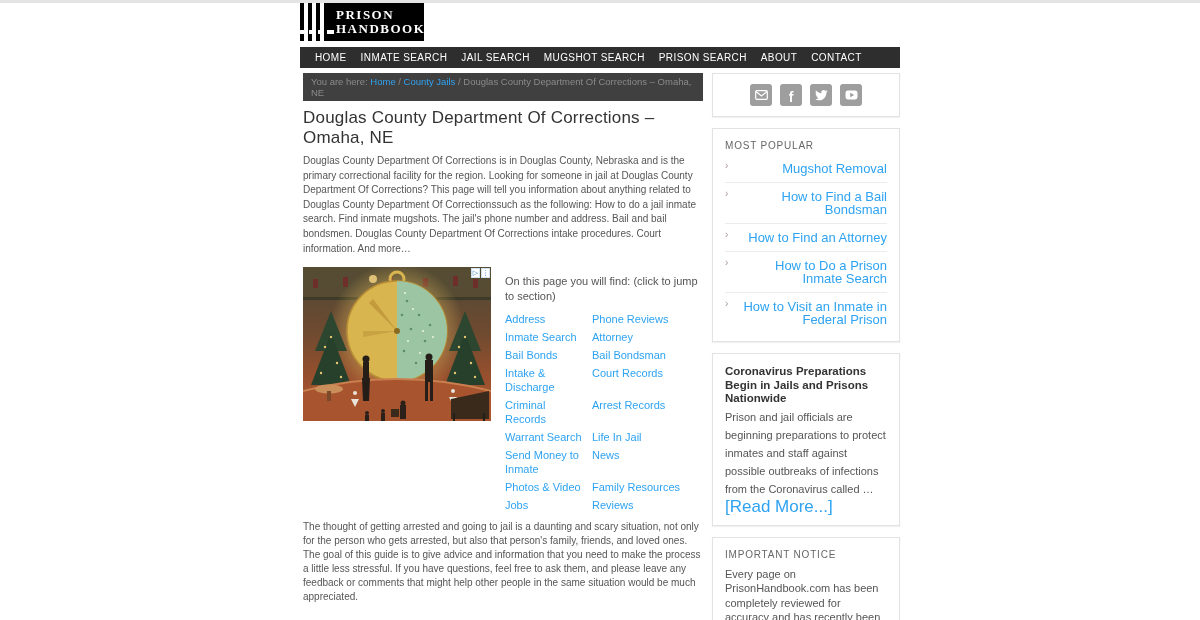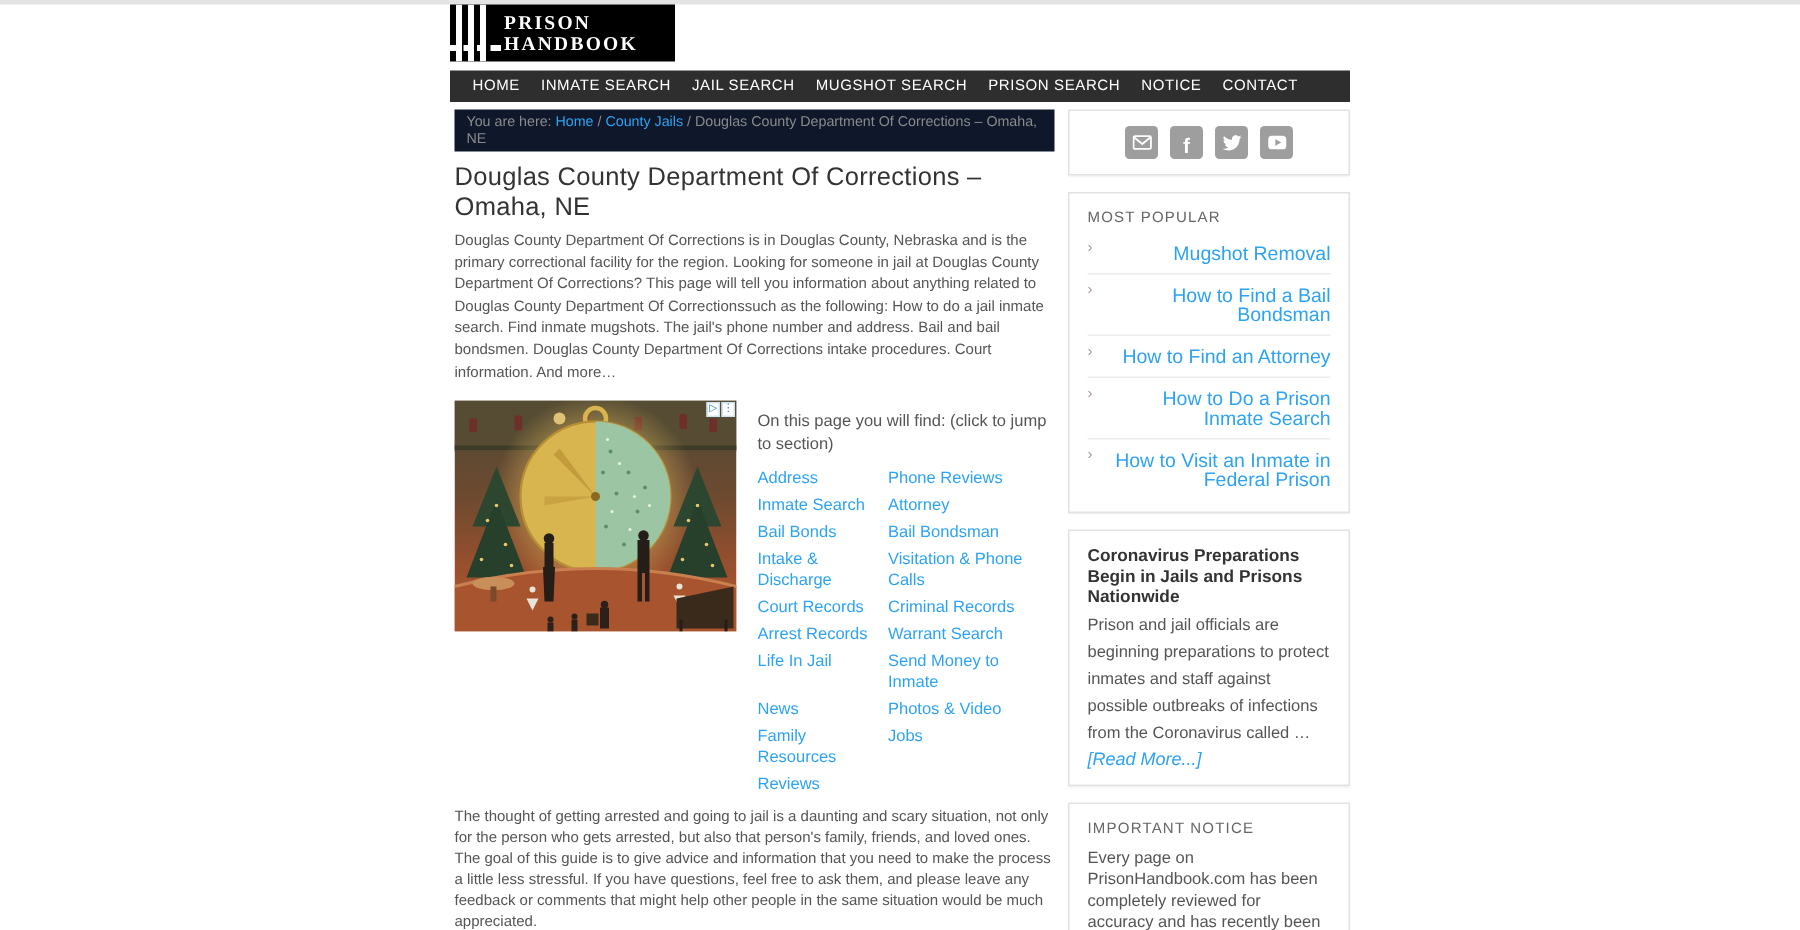--- a/index.html
+++ b/index.html
@@ -6,35 +6,35 @@
   html,body { margin:0; padding:0; }
   body {
     width:1200px; height:620px; overflow:hidden; position:relative;
     background:#ffffff; font-family:"Liberation Sans", sans-serif; color:#555;
   }
   .top-strip { position:absolute; top:0; left:0; width:1200px; height:3px; background:#e4e4e4; }
 
   .site { position:absolute; left:300px; top:3px; width:600px; }
 
   
-  .logo { width:150px; height:38px; background:#000; display:flex; align-items:center; cursor:pointer; }
+  .logo { width:124px; height:38px; background:#000; display:flex; align-items:center; cursor:pointer; }
   .logo-bars { width:34px; height:38px; flex-shrink:0; }
   .logo-text { color:#fff; font-family:"Liberation Serif", serif; font-weight:bold;
                font-size:13px; line-height:1.1; letter-spacing:1.5px; margin-left:2px; }
 
   
   .nav { margin-top:6px; background:#2e2e2e; height:21px; display:flex; align-items:center; padding:0 8px; }
   .nav a { color:#fff; font-size:10px; letter-spacing:.4px; text-decoration:none; padding:0 7px; cursor:pointer; }
 
   .content { display:flex; margin-top:5px; }
   .main { width:400px; margin-left:3px; }
   .sidebar { width:188px; margin-left:9px; }
 
   
-  .breadcrumb { background:#0f172a; padding:3px 8px; font-size:9.5px; color:#8a8a8a; }
+  .breadcrumb { background:#404040; padding:3px 8px; font-size:9.5px; color:#8a8a8a; }
   .breadcrumb a { color:#2ea3f2; text-decoration:none; cursor:pointer; }
 
   h1.page-title { font-size:17px; font-weight:500; color:#333; margin:7px 0 6px; letter-spacing:.2px; }
 
   p.body-text { font-size:10px; line-height:14.6px; color:#555; margin:0; }
   p.intro { margin-bottom:11px; }
 
   .menu-row { display:flex; }
   .ad-box { width:188px; height:154px; position:relative; flex-shrink:0; cursor:pointer; }
   .ad-box svg { display:block; }
@@ -62,21 +62,21 @@
   .sb-pad { padding:11px 12px 8px; }
   .sb-head { font-size:10px; color:#666; letter-spacing:.8px; margin-bottom:4px; }
   ul.pop-list { list-style:none; margin:0; padding:0; }
   ul.pop-list li { border-bottom:1px solid #ececec; padding:7px 0 7px 9px; position:relative; }
   ul.pop-list li:last-child { border-bottom:none; }
   ul.pop-list .chev { position:absolute; left:0; top:5px; color:#a99; font-size:10px; }
   ul.pop-list a { color:#2ea3f2; font-size:13px; line-height:13px; text-decoration:none; cursor:pointer; display:block;text-align:right; }
 
   .news-title { font-size:11.5px; font-weight:bold; color:#333; line-height:13.5px; margin:0 0 1px; }
   .news-text { font-size:11px; line-height:14.5px; color:#555; display:inline; }
-  .read-more { color:#2ea3f2; font-size:12px; text-decoration:none; cursor:pointer;font-style:italic; }
+  .read-more { color:#2ea3f2; font-size:17px; text-decoration:none; cursor:pointer; }
   .notice-text { font-size:11px; line-height:14.5px; color:#555; margin-top:7px; }
 </style>
 </head>
 <body>
 
 <div class="top-strip"></div>
 
 <div class="site">
 
   <div class="logo">
@@ -94,21 +94,21 @@
       <div>HANDBOOK</div>
     </div>
   </div>
 
   <div class="nav">
     <a>HOME</a>
     <a>INMATE SEARCH</a>
     <a>JAIL SEARCH</a>
     <a>MUGSHOT SEARCH</a>
     <a>PRISON SEARCH</a>
-    <a>NOTICE</a>
+    <a>ABOUT</a>
     <a>CONTACT</a>
   </div>
 
   <div class="content">
 
     <div class="main">
 
       <div class="breadcrumb">
         <span>You are here:</span>
         <a>Home</a>
@@ -251,21 +251,20 @@
         <div class="menu-col">
           <div class="menu-note">On this page you will find: (click to jump to section)</div>
           <div class="menu-grid">
             <a>Address</a>
             <a>Phone Reviews</a>
             <a>Inmate Search</a>
             <a>Attorney</a>
             <a>Bail Bonds</a>
             <a>Bail Bondsman</a>
             <a>Intake &amp; Discharge</a>
-            <a>Visitation &amp; Phone Calls</a>
             <a>Court Records</a>
             <a>Criminal Records</a>
             <a>Arrest Records</a>
             <a>Warrant Search</a>
             <a>Life In Jail</a>
             <a>Send Money to Inmate</a>
             <a>News</a>
             <a>Photos &amp; Video</a>
             <a>Family Resources</a>
             <a>Jobs</a>

